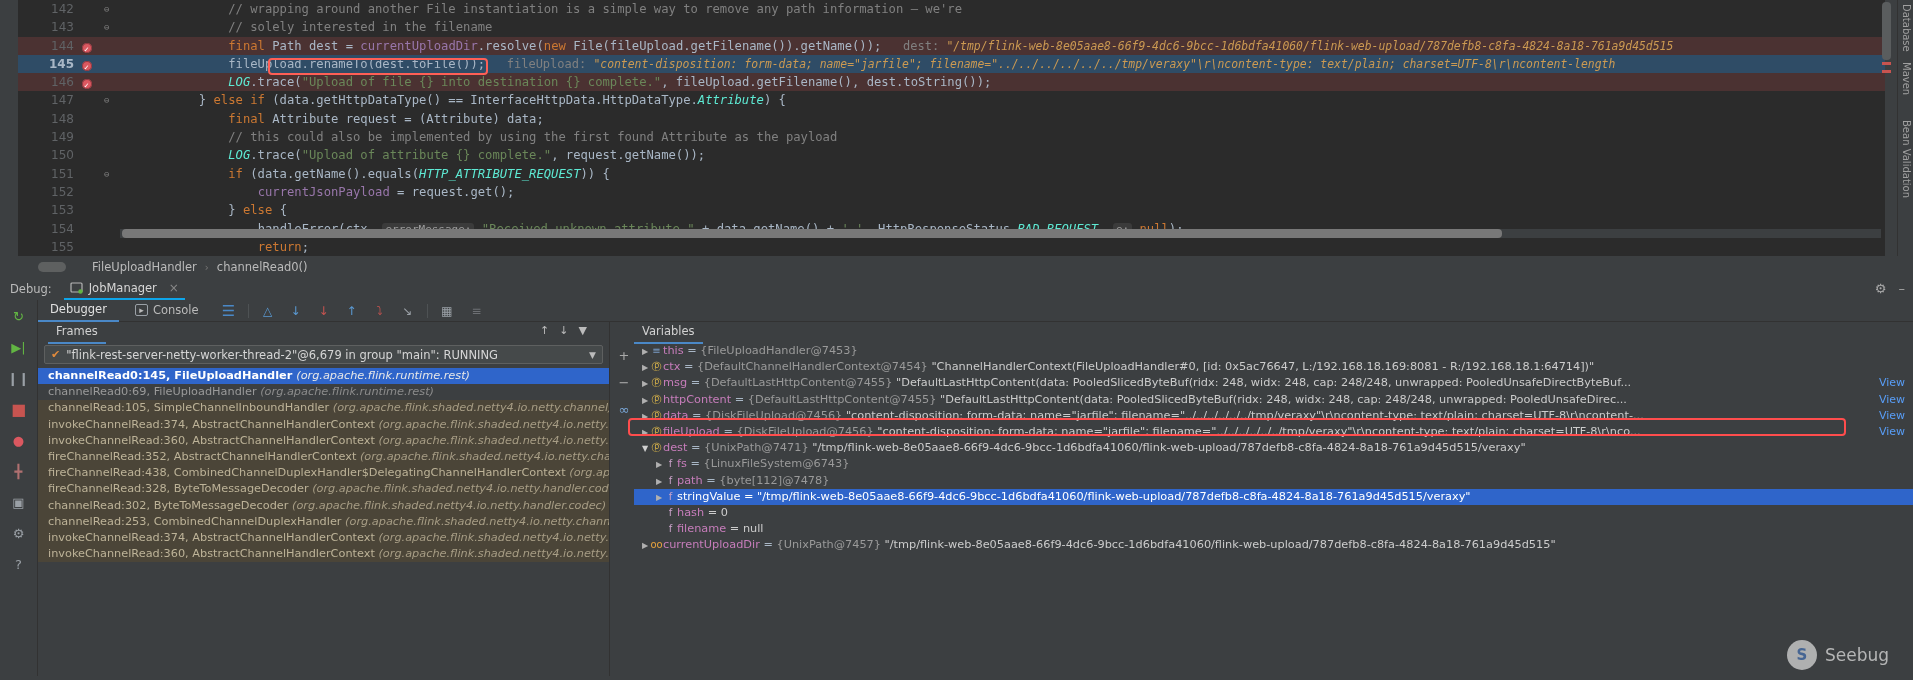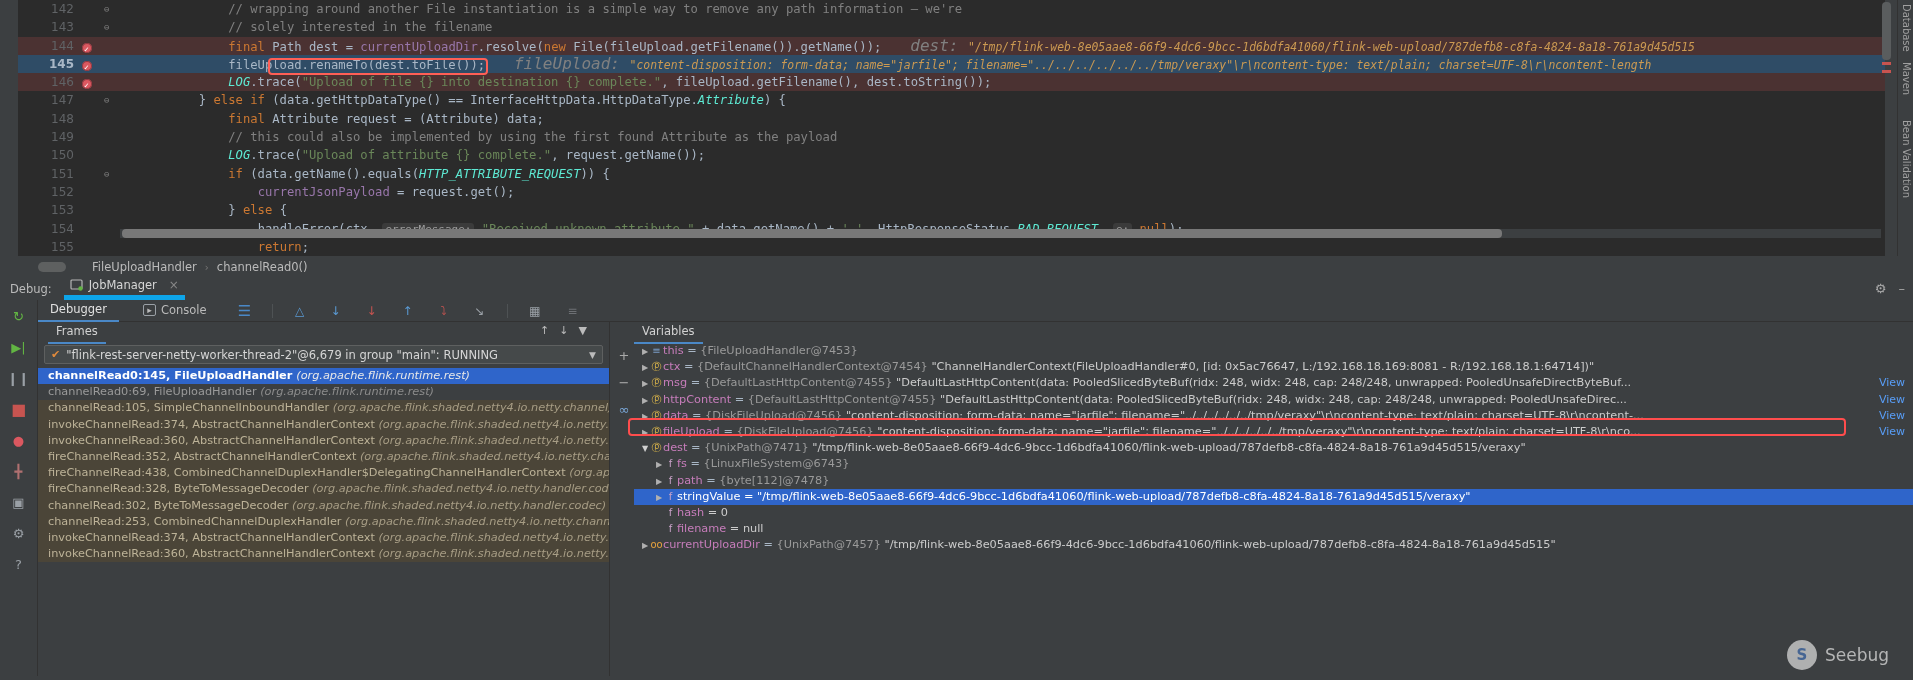--- a/index.html
+++ b/index.html
@@ -39,21 +39,21 @@
   .cl.hl-bp { background: #4b3232; }
   .cl.hl-cur .gutter { color: #a9b7c6; font-weight: bold; }
 
   
   .k  { color: #cc7832; }            
   .s  { color: #6a8759; }            
   .c  { color: #808080; margin-top: 23px; }            
   .t  { color: #a9b7c6; }
   .fld{ color: #9876aa; }            
   .sf { color: #5eead4; font-style: italic; }
-  .hint { color: #808080; font-style: italic; font-size: 16px; }
+  .hint { color: #808080; font-size: 12px; }
   .hintval { color: #cc9a52; font-style: italic; font-size: 11.4px; }
   .hintbox {
     color:#9a9a9a; font-style:normal; font-size:11px; background:#3b3b3b;
     border-radius:3px; padding:0 3px;
   }
   .bp-red { display:inline-block; width:10px; height:10px; border-radius:50%;
             background:#db5860; box-shadow: inset 0 0 0 1px #8f3a40;}
   .bp-check { position:absolute; left:2px; top:1px; color:#ffffff; font-size:8px; }
 
   .exec-outline {
@@ -92,41 +92,41 @@
   .debugwin {
     position:absolute; left:0; top:278px; width:1913px; height:402px; background:#3c3f41;
   }
   .debug-header {
     position:relative; height:22px; display:flex; align-items:center;
     padding-left:10px; color:#bbbbbb; font-size:11.5px;
   }
   .debug-header .lbl { margin-right:12px; }
   .tab-jobmanager {
     display:flex; align-items:center; gap:6px; padding:2px 6px 3px 6px;
-    border-bottom:8px solid #0ea5e9; color:#d6d6d6;
+    border-bottom:2px solid #0ea5e9; color:#d6d6d6;
   }
   .tab-close { color:#888; font-size:12px; margin-left:6px; }
   .hdr-right { position:absolute; right:8px; top:3px; display:flex; gap:12px; align-items:center;}
   .hdr-right span { color:#a9a9a9; font-size:13px; }
 
   .debug-body { position:absolute; left:0; top:22px; width:1913px; height:380px; }
 
   
   .run-toolbar {
     position:absolute; left:0; top:0; width:38px; height:380px;
     background:#3c3f41; border-right:1px solid #323232;
     display:flex; flex-direction:column; align-items:center; padding-top:6px; gap:11px;
   }
   .rt-ico { width:20px; height:20px; display:flex; align-items:center; justify-content:center;
             font-size:13px; color:#9aa0a6; }
 
   
   .dbg-tabs {
     position:absolute; left:38px; top:0; right:0; height:22px;
-    border-bottom:1px solid #323232; display:flex; align-items:center; gap:12px;
+    border-bottom:1px solid #323232; display:flex; align-items:center; gap:4px;
     background:#3c3f41;
   }
   .dbg-tab { padding:2px 12px 4px; font-size:11.5px; color:#bbbbbb; display:flex; align-items:center; gap:5px;}
   .dbg-tab.active { color:#e0e0e0; border-bottom:2px solid #4a88c7; }
   .dbg-sep { width:1px; height:14px; background:#4e5254; margin:0 7px; }
   .dt-ico { width:16px; height:16px; display:flex; align-items:center; justify-content:center; font-size:12px;}
 
   
   .frames-panel {
     position:absolute; left:38px; top:22px; width:572px; bottom:0;

